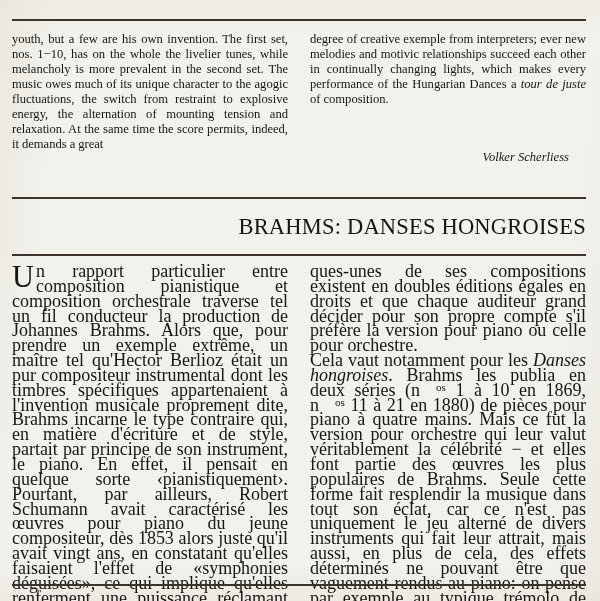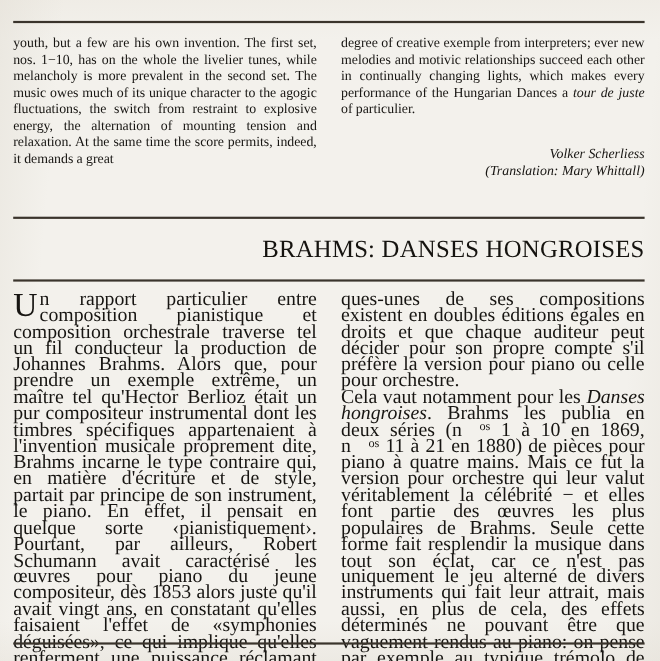--- a/index.html
+++ b/index.html
@@ -60,21 +60,21 @@
     font-size: 12.6px;
     line-height: 15.05px;
     text-align: justify;
     text-justify: inter-word;
     hyphens: manual;
     margin: 0;
     letter-spacing: -0.02px;
     word-spacing: -0.1px;
   }
   .signature {
-    margin: 0;
+    margin: 17px;
     font-style: italic;
     text-align: right;
     font-size: 12.6px;
     line-height: 15.05px;
   }
   .sig-space { height: 26px; }
 
   
   .title {
     position: absolute;
@@ -129,37 +129,36 @@
 <div class="page">
   <div class="content">
 
     <hr class="rule rule-top">
 
     <div class="en-block">
       <div class="col">
         <p class="body-text">youth, but a few are his own invention. The first set, nos. 1−10, has on the whole the livelier tunes, while melancholy is more prevalent in the second set. The music owes much of its unique character to the agogic fluctuations, the switch from restraint to explosive energy, the alternation of mounting tension and relaxation. At the same time the score permits, indeed, it demands a great</p>
       </div>
       <div class="col">
-        <p class="body-text"><span>degree of creative exemple from interpreters; ever new melodies and motivic relationships succeed each other in continually changing lights, which makes every performance of the Hungarian Dances a </span><i>tour de juste</i><span> of particulier.</span></p>
+        <p class="body-text"><span>degree of creative exemple from interpreters; ever new melodies and motivic relationships succeed each other in continually changing lights, which makes every performance of the Hungarian Dances a </span><i>tour de juste</i><span> of composition.</span></p>
         <div class="sig-space"></div>
         <p class="signature">Volker Scherliess</p>
-        <p class="signature">(Translation: Mary Whittall)</p>
       </div>
     </div>
 
     <hr class="rule rule-head-a">
     <h1 class="title">BRAHMS: DANSES HONGROISES</h1>
     <hr class="rule rule-head-b">
 
     <div class="fr-block">
       <div class="col">
         <p class="fr-text first">Un rapport particulier entre composition pianistique et composition orchestrale traverse tel un fil conducteur la production de Johannes Brahms. Alors que, pour prendre un exemple extrême, un maître tel qu'Hector Berlioz était un pur compositeur instrumental dont les timbres spécifiques appartenaient à l'invention musicale proprement dite, Brahms incarne le type contraire qui, en matière d'écriture et de style, partait par principe de son instrument, le piano. En effet, il pensait en quelque sorte ‹pianistiquement›. Pourtant, par ailleurs, Robert Schumann avait caractérisé les œuvres pour piano du jeune compositeur, dès 1853 alors juste qu'il avait vingt ans, en constatant qu'elles faisaient l'effet de «symphonies déguisées», ce qui implique qu'elles renferment une puissance réclamant dans une certaine mesure le grand effectif orchestral. Ce facteur de tension demeura déterminant pour son œuvre entière et eut une influence fructueuse sur la forme fort différente que revêtit sa musique. C'est ainsi que quel-</p>
       </div>
       <div class="col">
-        <p class="fr-text para">ques-unes de ses compositions existent en doubles éditions égales en droits et que chaque auditeur peut décider pour son propre compte s'il préfère la version pour piano ou celle pour orchestre.</p>
+        <p class="fr-text para">ques-unes de ses compositions existent en doubles éditions égales en droits et que chaque auditeur grand décider pour son propre compte s'il préfère la version pour piano ou celle pour orchestre.</p>
         <p class="fr-text para"><span>Cela vaut notamment pour les </span><i>Danses hongroises</i><span>. Brahms les publia en deux séries (n</span><sup>os</sup><span> 1 à 10 en 1869, n</span><sup>os</sup><span> 11 à 21 en 1880) de pièces pour piano à quatre mains. Mais ce fut la version pour orchestre qui leur valut véritablement la célébrité − et elles font partie des œuvres les plus populaires de Brahms. Seule cette forme fait resplendir la musique dans tout son éclat, car ce n'est pas uniquement le jeu alterné de divers instruments qui fait leur attrait, mais aussi, en plus de cela, des effets déterminés ne pouvant être que vaguement rendus au piano: on pense par exemple au typique trémolo de cordes, aux modifications dynamiques allant en crescendo et decrescendo dans l'espace le plus restreint et aux accentuations rythmiques qui constituent une caractéristique essentielle de l'idiome hongrois. Bien entendu, ce n'est pas la musique</span></p>
       </div>
     </div>
 
     <hr class="rule rule-bottom">
 
   </div>
 </div>
 
 </body></html>

